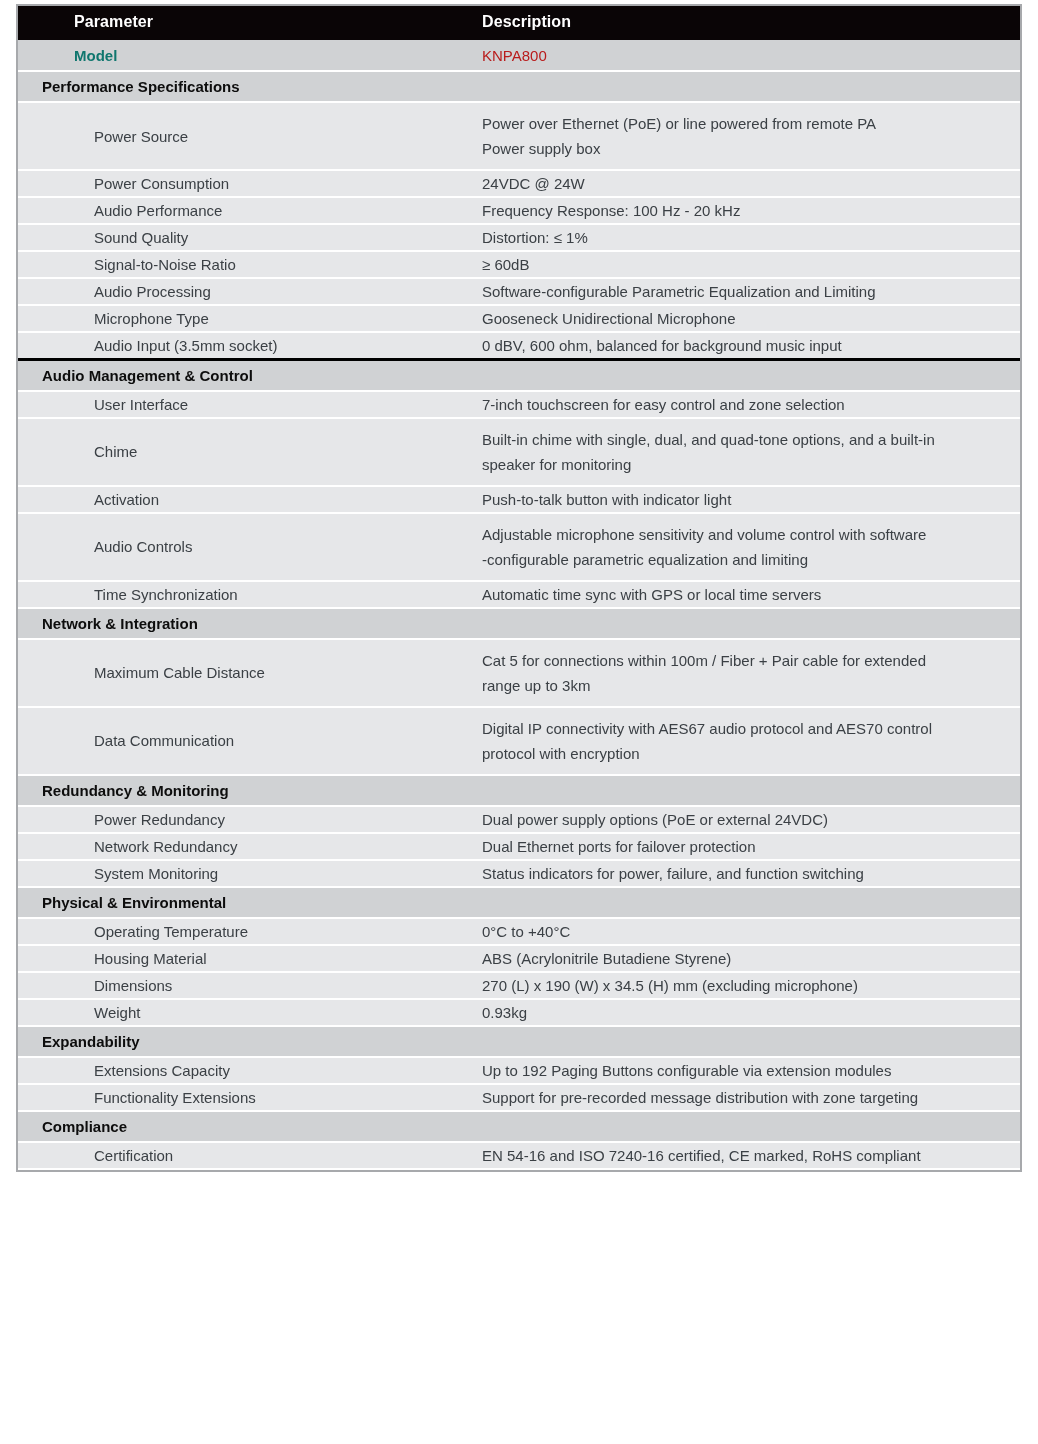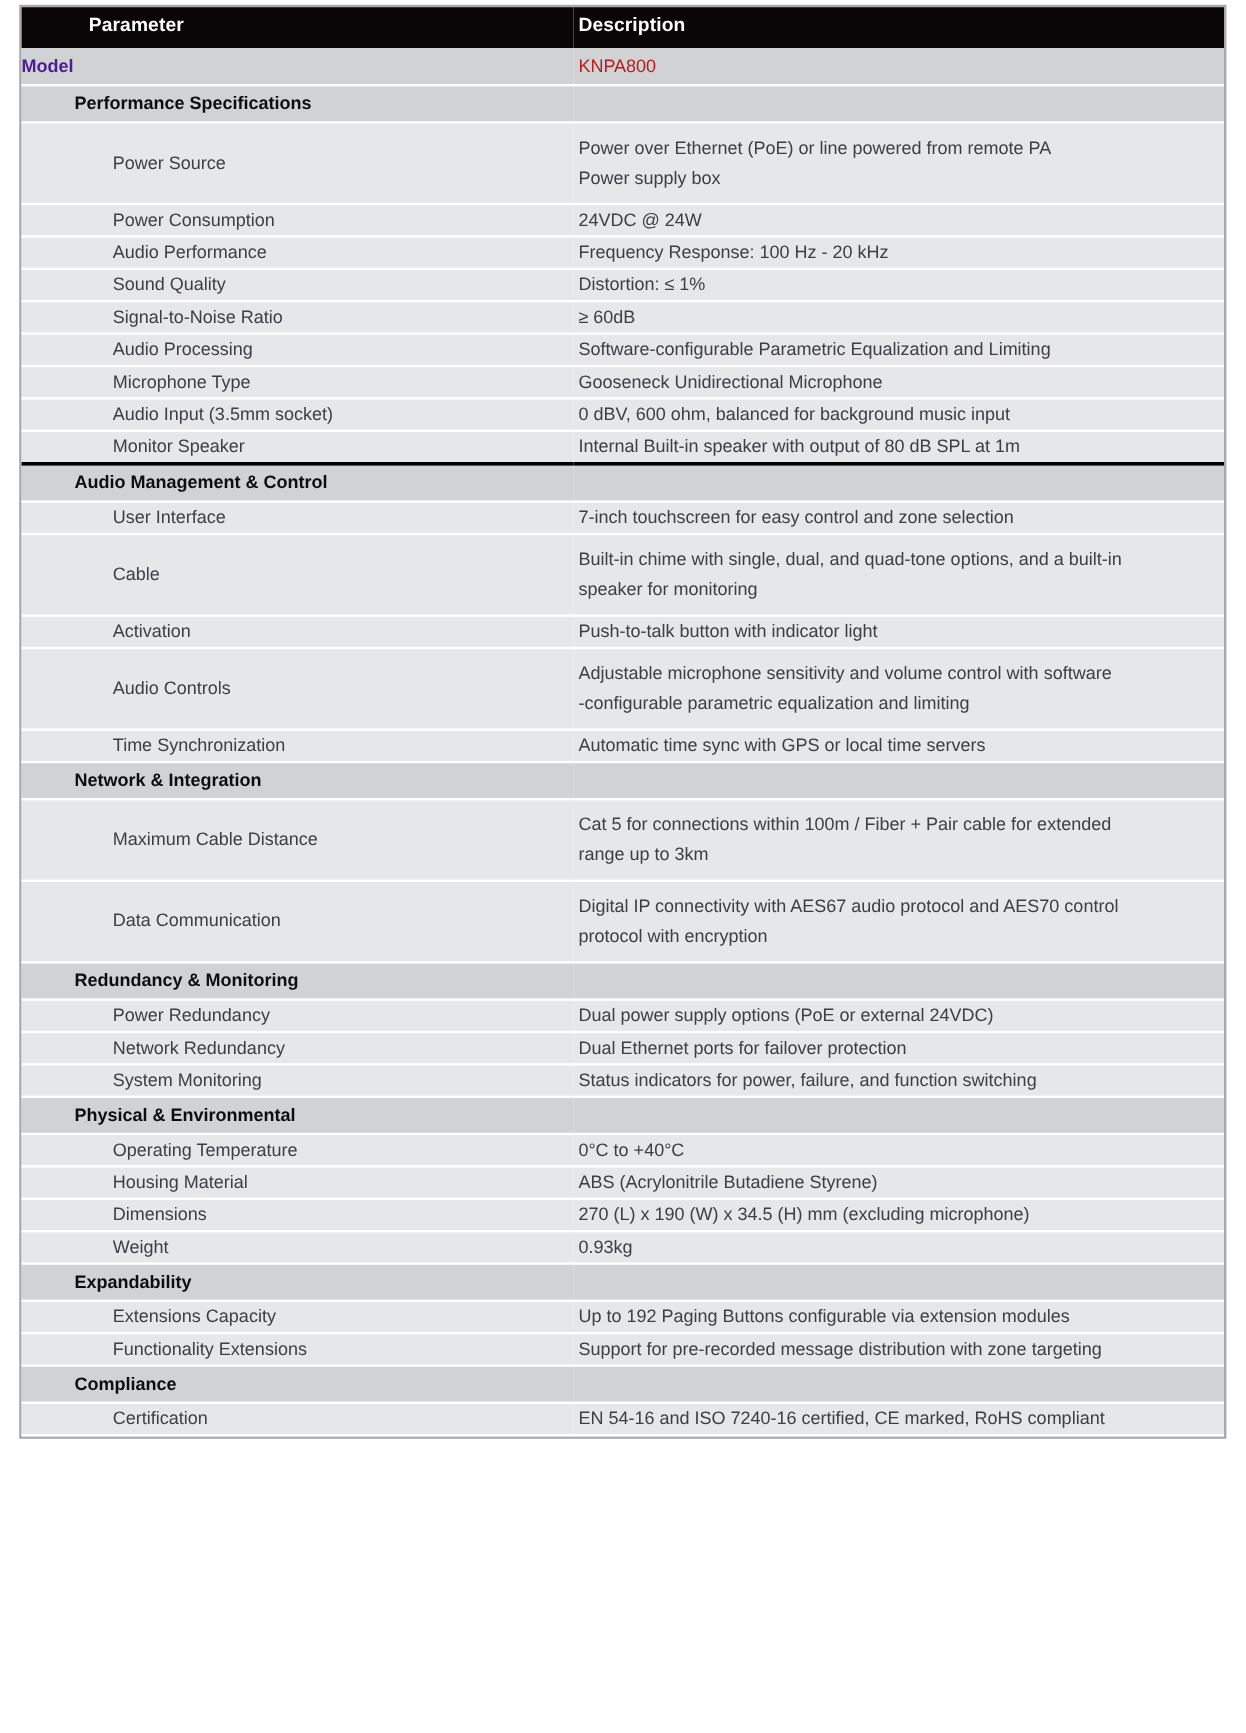--- a/index.html
+++ b/index.html
@@ -45,34 +45,35 @@
   
   tr.section-row td {
     background: #d0d2d4;
     color: #0d0d0d;
     font-size: 15px;
     font-weight: bold;
     height: 31px;
     vertical-align: middle;
     border-bottom: 2px solid #ffffff;
   }
-  tr.section-row td.p { padding-left: 44px; }
+  tr.section-row td.p { padding-left: 24px; }
 
   
   tr.model-row td {
     background: #d0d2d4;
     font-size: 15px;
     height: 31px;
     vertical-align: middle;
     border-bottom: 2px solid #ffffff;
     color: #b91c1c;
   }
   tr.model-row td.p {
+    padding-left: 56px;
     font-weight: bold;
-    color: #4c1d95;
+    color: #0f766e;
     margin-top: 32px;
   }
   tr.model-row td.d { padding-left: 4px; }
 
   
   tr.data-row td {
     background: #e6e7e9;
     color: #3b4045;
     font-size: 15px;
     vertical-align: middle;
@@ -145,34 +146,30 @@
           <td class="d">Software-configurable Parametric Equalization and Limiting</td>
         </tr>
         <tr class="data-row single">
           <td class="p">Microphone Type</td>
           <td class="d">Gooseneck Unidirectional Microphone</td>
         </tr>
         <tr class="data-row single">
           <td class="p">Audio Input (3.5mm socket)</td>
           <td class="d">0 dBV, 600 ohm, balanced for background music input</td>
         </tr>
-        <tr class="data-row single">
-          <td class="p">Monitor Speaker</td>
-          <td class="d">Internal Built-in speaker with output of 80 dB SPL at 1m</td>
-        </tr>
         <tr class="section-row rule-top">
           <td class="p">Audio Management &amp; Control</td>
           <td class="d"></td>
         </tr>
         <tr class="data-row single">
           <td class="p">User Interface</td>
           <td class="d">7-inch touchscreen for easy control and zone selection</td>
         </tr>
         <tr class="data-row">
-          <td class="p">Cable</td>
+          <td class="p">Chime</td>
           <td class="d">
             <span class="nowrapline">Built-in chime with single, dual, and quad-tone options, and a built-in</span>
             <span class="nowrapline">speaker for monitoring</span>
           </td>
         </tr>
         <tr class="data-row single">
           <td class="p">Activation</td>
           <td class="d">Push-to-talk button with indicator light</td>
         </tr>
         <tr class="data-row">

